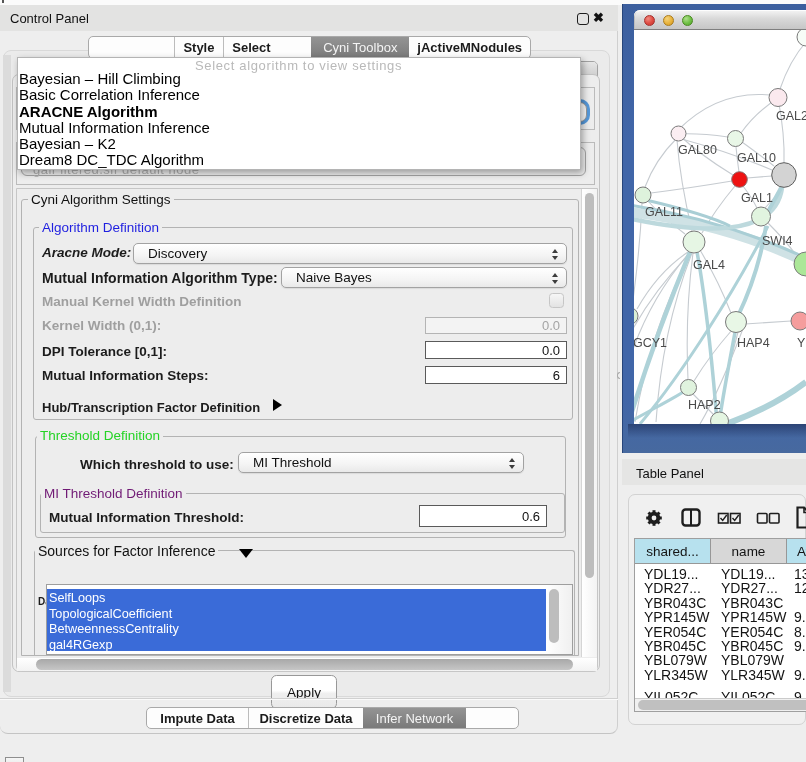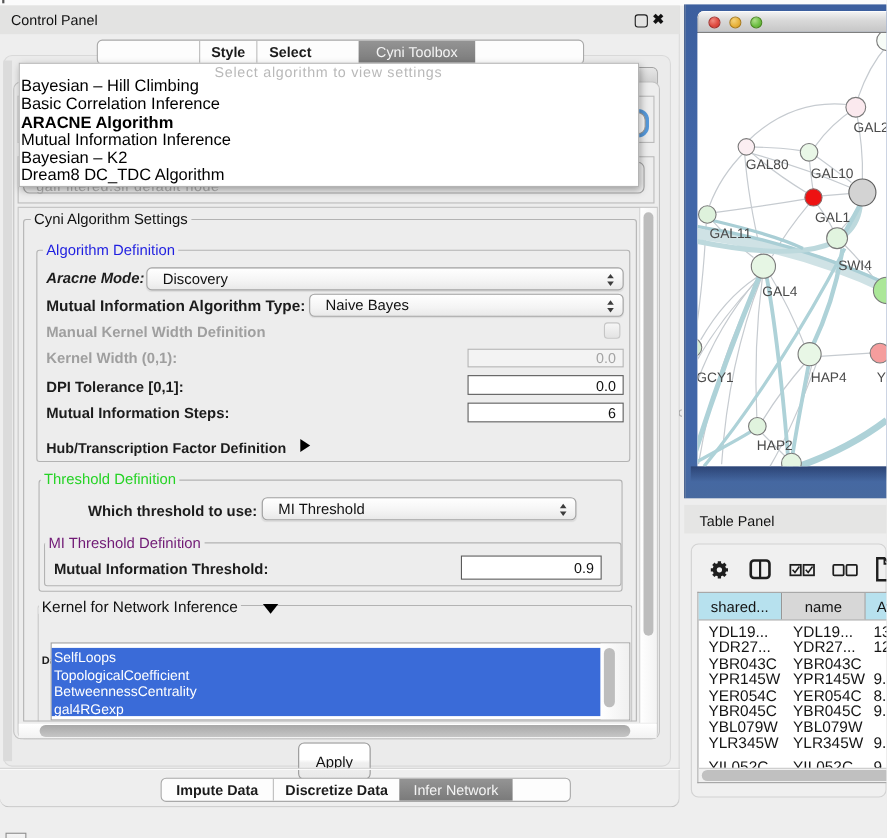--- a/index.html
+++ b/index.html
@@ -52,20 +52,21 @@
 <div class="seg" style="left:88px;top:36px;width:443px;height:23px;">
   <div class="s" style="width:92px;margin-top:36px;">
     <svg width="14" height="14" viewBox="0 0 14 14" style="margin-right:4px;">
       <line x1="4" y1="4" x2="9" y2="10" stroke="#3d8f3d" stroke-width="1.3"></line>
       <circle cx="4" cy="3.2" r="2.2" fill="#7ccc5e" stroke="#2f7d2f" stroke-width="1"></circle>
       <circle cx="9.5" cy="10" r="2.8" fill="#7ccc5e" stroke="#2f7d2f" stroke-width="1"></circle>
     </svg>Network</div>
   <div class="s div" style="width:52px;">Style</div>
   <div class="s div" style="width:61px;">Select</div>
   <div class="s sel" style="width:106px;font-weight:normal;margin-left:32px;">Cyni Toolbox</div>
+  <div class="s" style="width:130px;border-left:none;">jActiveMNodules</div>
 </div>
 
 <div class="combo" style="left:540px;top:61px;width:58px;height:19px;">
   <div style="position:absolute;right:0;top:0;width:16px;height:100%;
        background:linear-gradient(#e6e6e6,#c9c9c9);border-left:1px solid #b5b5b5;border-radius:0 4px 4px 0;"></div>
 </div>
 
 <div class="abs" style="left:12px;top:74px;width:588px;height:598px;background:#ededed;
      border:1px solid #c2c2c2;border-radius:7px;box-sizing:border-box;"></div>
 
@@ -130,24 +131,24 @@
 <div class="combo" style="left:238px;top:452px;width:286px;height:21px;">
   <span style="margin-left:14px;">MI Threshold</span>
     <span class="arrows">
       <span class="up"></span>
       <span class="dn"></span>
     </span>
 </div>
 <div class="group" style="left:40px;top:493px;width:525px;height:40px;"></div>
 <div class="gtitle" style="left:41px;top:487px;color:#701a75;">MI Threshold Definition</div>
 <div class="lbl" style="left:49px;top:510px;">Mutual Information Threshold:</div>
-<div class="field" style="left:419px;top:505px;width:128px;height:22px;">0.9</div>
+<div class="field" style="left:419px;top:505px;width:128px;height:22px;">0.6</div>
 
 <div class="group" style="left:34px;top:550px;width:541px;height:106px;border-bottom:none;border-radius:3px 3px 0 0;"></div>
-<div class="gtitle" style="left:35px;top:545px;color:#111;font-size:14px;">Kernel for Network Inference</div>
+<div class="gtitle" style="left:35px;top:545px;color:#111;font-size:14px;">Sources for Factor Inference</div>
 <div class="abs" style="left:239px;top:549px;width:0;height:0;border-left:7px solid transparent;
      border-right:7px solid transparent;border-top:9px solid #000;"></div>
 <div class="lbl" style="left:38px;top:596px;font-size:10px;">Data Attributes</div>
 
 <div class="abs" style="left:46px;top:584px;width:527px;height:71px;background:#fff;
      border:1px solid #9e9e9e;box-sizing:border-box;"></div>
 <div class="abs" style="left:47px;top:589px;width:499px;height:62px;background:#3a6bd8;"></div>
 <div class="abs" style="left:49px;top:591px;font-size:12.7px;color:#fff;line-height:15.5px;">
 SelfLoops<br>TopologicalCoefficient<br>BetweennessCentrality<br>gal4RGexp</div>
 <div class="abs" style="left:546px;top:585px;width:26px;height:69px;background:linear-gradient(to right,#ffffff,#f0f0f0);"></div>

